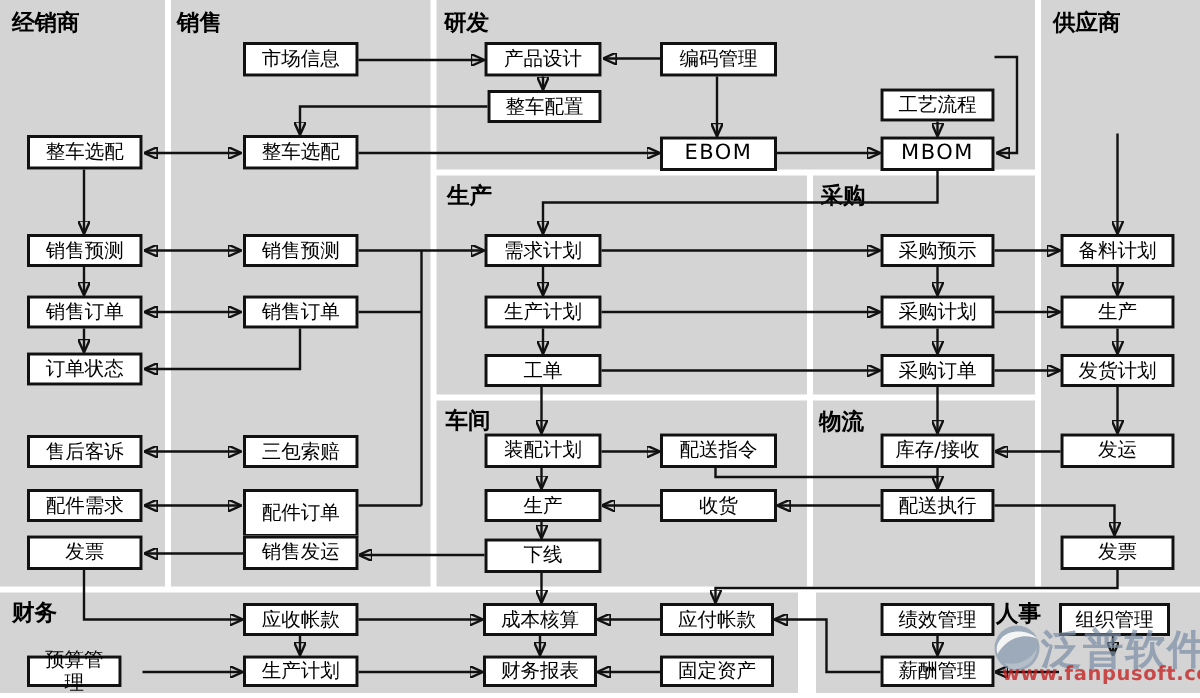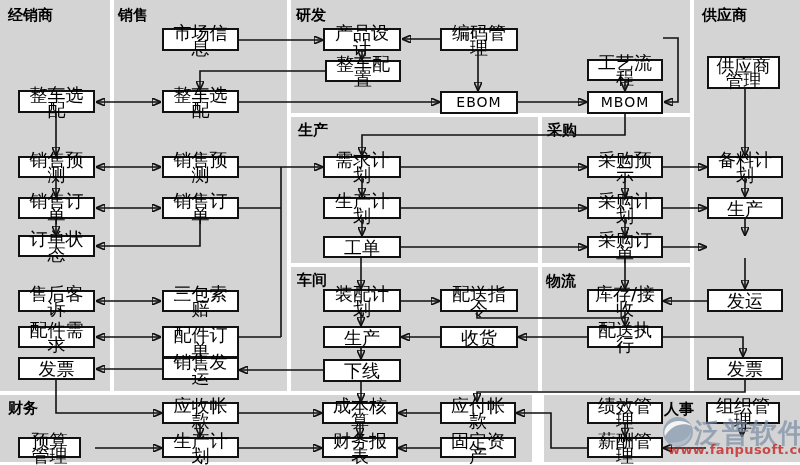--- a/index.html
+++ b/index.html
@@ -2,21 +2,21 @@
 <html><head>
 <meta charset="utf-8">
 <style>
   html,body{margin:0;padding:0;background:#fff;}
   .stage{position:relative;width:800px;height:465px;background:#fff;overflow:hidden;
          font-family:"DejaVu Sans",sans-serif;color:#000;}
   .panel{position:absolute;background:#d4d4d4;}
   .hdr{position:absolute;font-weight:bold;font-size:15px;line-height:16px;white-space:nowrap;}
   .node{position:absolute;background:#fff;border:2px solid #111;box-sizing:border-box;
         display:flex;align-items:center;justify-content:center;text-align:center;
-        font-size:18px;line-height:15px;padding:0 4px;z-index:3;}
+        font-size:13px;line-height:15px;padding:0 4px;z-index:3;}
   .node.latin{font-size:14px;letter-spacing:1px;}
   svg.wires{position:absolute;left:0;top:0;z-index:5;pointer-events:none;}
   svg.wires path{stroke:#111;stroke-width:1.6;fill:none;}
   .wm{position:absolute;z-index:9;pointer-events:none;}
   .wm-brand{position:absolute;left:694px;top:415px;font-size:27px;font-weight:bold;
             letter-spacing:1px;color:rgba(125,143,166,0.72);white-space:nowrap;}
   .wm-url{position:absolute;left:668px;top:442px;font-size:13px;font-weight:bold;
           letter-spacing:0.4px;color:rgba(196,32,32,0.78);white-space:nowrap;}
   .wm-logo{position:absolute;left:662px;top:416px;opacity:0.75;}
 </style>
@@ -63,23 +63,23 @@
   <div class="node" style="left:162px;top:326px;width:77px;height:32px">配件订单</div>
   <div class="node" style="left:162px;top:357px;width:77px;height:23px">销售发运</div>
 
   <div class="node" style="left:323px;top:28px;width:78px;height:23px">产品设计</div>
   <div class="node" style="left:440px;top:28px;width:78px;height:23px">编码管理</div>
   <div class="node" style="left:325px;top:60px;width:76px;height:22px">整车配置</div>
   <div class="node latin" style="left:440px;top:91px;width:78px;height:23px">EBOM</div>
   <div class="node" style="left:587px;top:59px;width:76px;height:22px">工艺流程</div>
   <div class="node latin" style="left:587px;top:91px;width:76px;height:23px">MBOM</div>
 
-  <div class="node" style="left:707px;top:56px;width:73px;height:33px">供应商管理</div>
   <div class="node" style="left:707px;top:156px;width:76px;height:22px">备料计划</div>
   <div class="node" style="left:707px;top:197px;width:76px;height:22px">生产</div>
+  <div class="node" style="left:707px;top:236px;width:76px;height:22px">发货计划</div>
   <div class="node" style="left:707px;top:289px;width:76px;height:23px">发运</div>
   <div class="node" style="left:707px;top:357px;width:76px;height:23px">发票</div>
 
   <div class="node" style="left:323px;top:156px;width:78px;height:22px">需求计划</div>
   <div class="node" style="left:323px;top:197px;width:78px;height:22px">生产计划</div>
   <div class="node" style="left:323px;top:236px;width:78px;height:22px">工单</div>
 
   <div class="node" style="left:587px;top:156px;width:76px;height:22px">采购预示</div>
   <div class="node" style="left:587px;top:197px;width:76px;height:22px">采购计划</div>
   <div class="node" style="left:587px;top:236px;width:76px;height:22px">采购订单</div>

